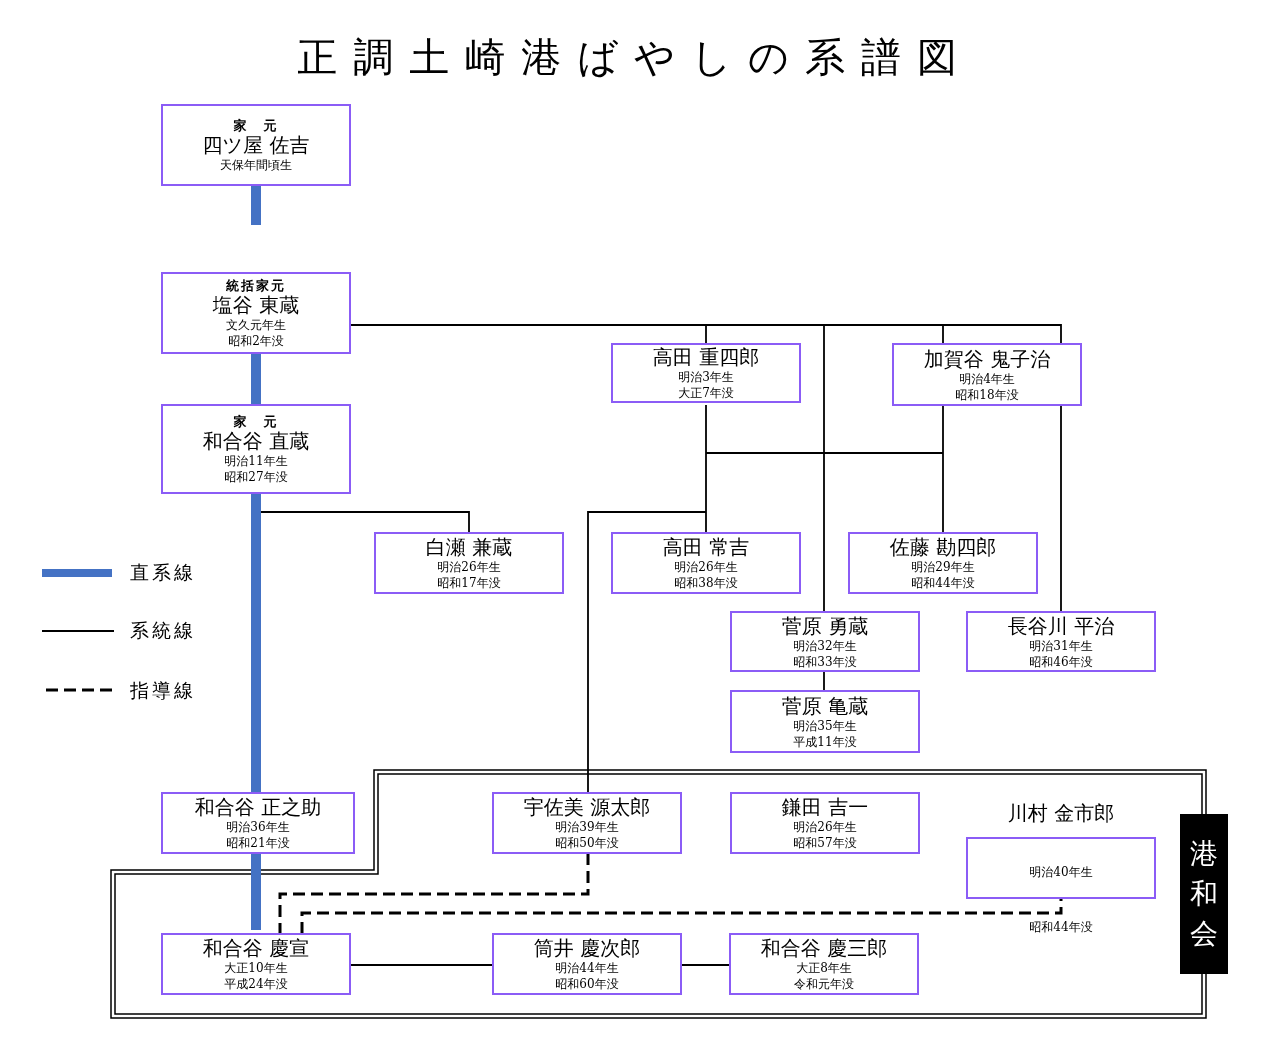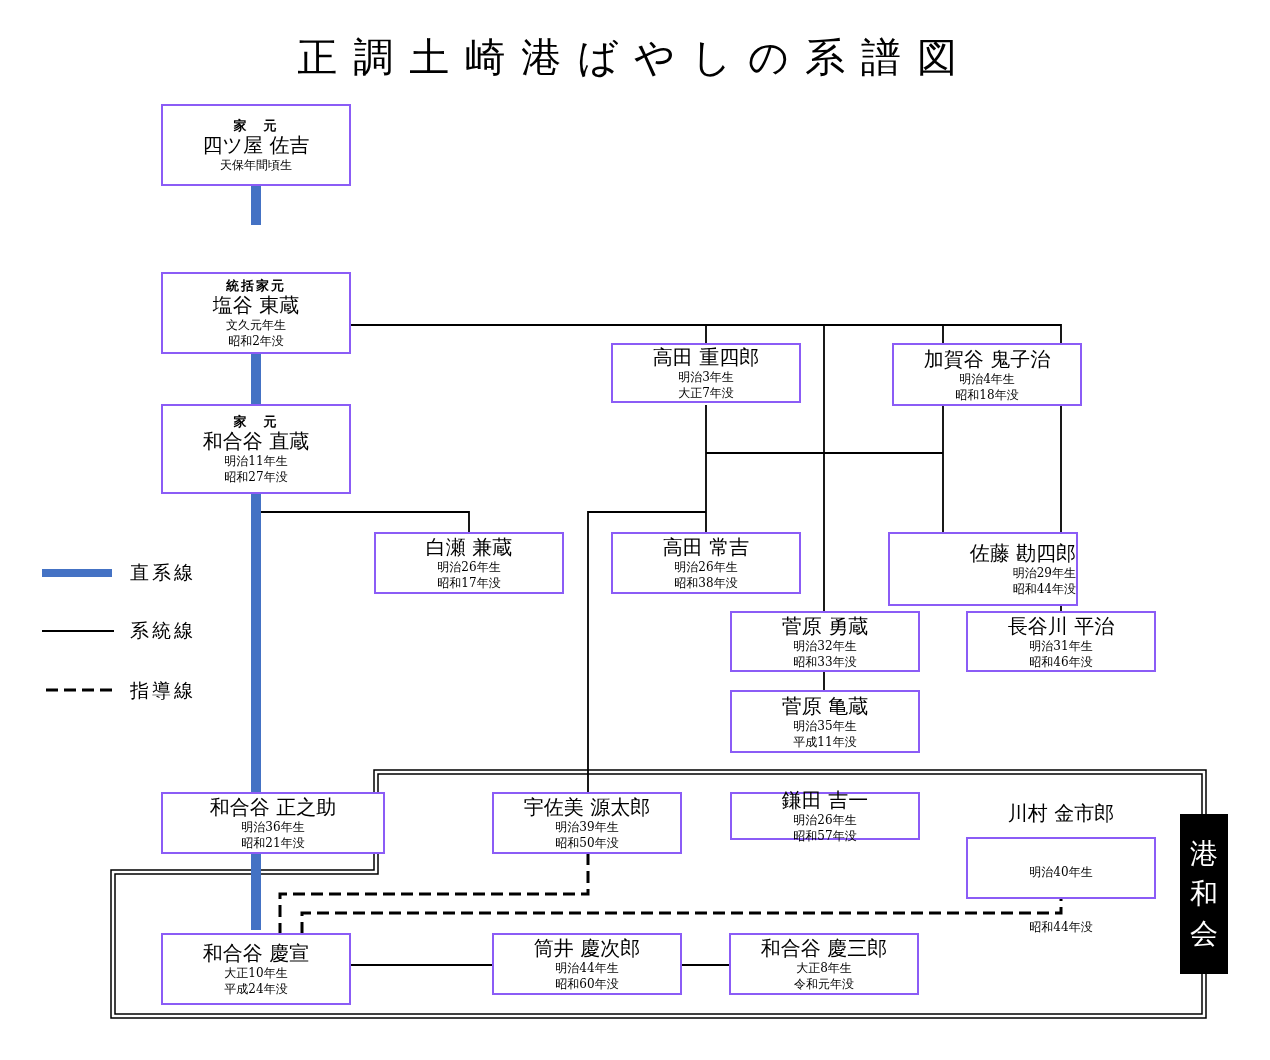--- a/index.html
+++ b/index.html
@@ -102,21 +102,21 @@
   <div class="date">明治4年生</div>
   <div class="date">昭和18年没</div>
 </div>
 
 <div class="box" style="left:611px;top:532px;width:190px;height:62px;">
   <div class="name">高田 常吉</div>
   <div class="date">明治26年生</div>
   <div class="date">昭和38年没</div>
 </div>
 
-<div class="box" style="left:888px;top:532px;width:190px;height:74px;align-items:flex-end;">
+<div class="box" style="left:848px;top:532px;width:190px;height:62px;">
   <div class="name">佐藤 勘四郎</div>
   <div class="date">明治29年生</div>
   <div class="date">昭和44年没</div>
 </div>
 
 <div class="box" style="left:730px;top:611px;width:190px;height:61px;">
   <div class="name">菅原 勇蔵</div>
   <div class="date">明治32年生</div>
   <div class="date">昭和33年没</div>
 </div>
@@ -126,45 +126,45 @@
   <div class="date">明治31年生</div>
   <div class="date">昭和46年没</div>
 </div>
 
 <div class="box" style="left:730px;top:690px;width:190px;height:63px;">
   <div class="name">菅原 亀蔵</div>
   <div class="date">明治35年生</div>
   <div class="date">平成11年没</div>
 </div>
 
-<div class="box" style="left:161px;top:792px;width:224px;height:62px;">
+<div class="box" style="left:161px;top:792px;width:194px;height:62px;">
   <div class="name">和合谷 正之助</div>
   <div class="date">明治36年生</div>
   <div class="date">昭和21年没</div>
 </div>
 
 <div class="box" style="left:492px;top:792px;width:190px;height:62px;">
   <div class="name">宇佐美 源太郎</div>
   <div class="date">明治39年生</div>
   <div class="date">昭和50年没</div>
 </div>
 
-<div class="box" style="left:730px;top:792px;width:190px;height:48px;">
+<div class="box" style="left:730px;top:792px;width:190px;height:62px;">
   <div class="name">鎌田 吉一</div>
   <div class="date">明治26年生</div>
   <div class="date">昭和57年没</div>
 </div>
 
 <div class="box" style="left:966px;top:837px;width:190px;height:62px;gap:39px;">
   <div class="name">川村 金市郎</div>
   <div class="date">明治40年生</div>
   <div class="date">昭和44年没</div>
 </div>
 
-<div class="box" style="left:161px;top:933px;width:190px;height:72px;">
+<div class="box" style="left:161px;top:933px;width:190px;height:62px;">
   <div class="name">和合谷 慶宣</div>
   <div class="date">大正10年生</div>
   <div class="date">平成24年没</div>
 </div>
 
 <div class="box" style="left:492px;top:933px;width:190px;height:62px;">
   <div class="name">筒井 慶次郎</div>
   <div class="date">明治44年生</div>
   <div class="date">昭和60年没</div>
 </div>

